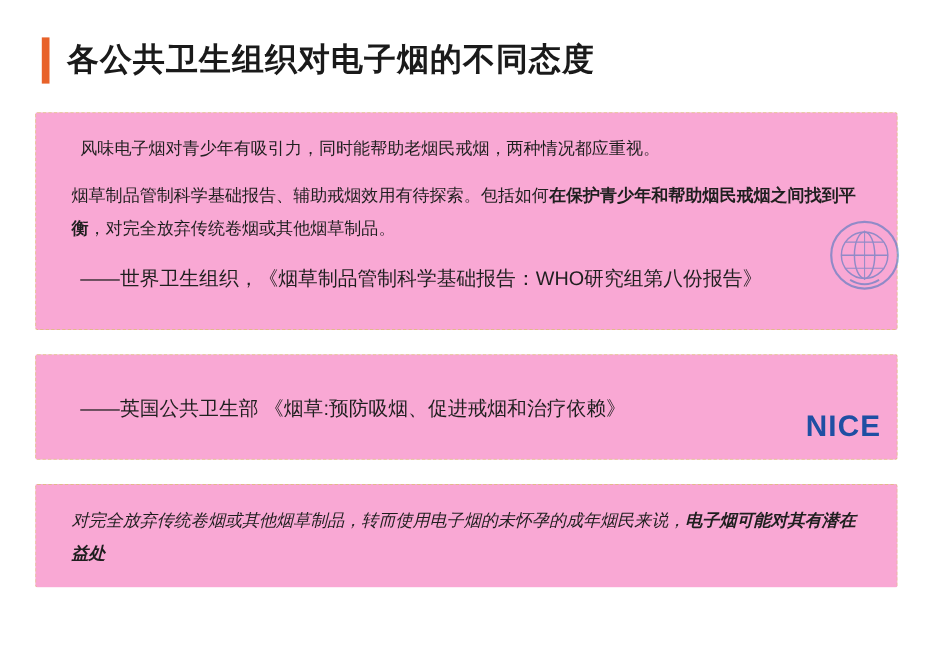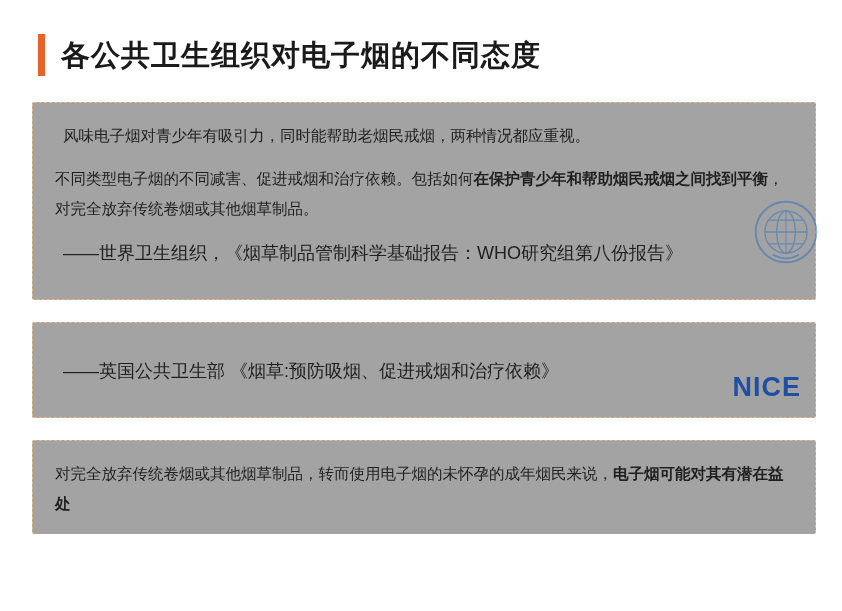--- a/index.html
+++ b/index.html
@@ -46,28 +46,29 @@
   }
 
   
   .blocks {
     margin-top: 26px;
     padding: 0 26px 0 32px;
   }
   .quote-block {
     border: 1px dashed #e3b98a;
     border-radius: 2px;
-    padding: 18px 22px 16px 22px;
+    padding: 18px 22px 16px 32px;
     margin-bottom: 22px;
     position: relative;
-    background: #a3a3a3;
+    background: #f9a8d4;
     box-sizing: border-box;
   }
   .quote-block.no-border-bottom {
     border-bottom: none;
+    font-style: italic;
   }
   .q-line {
     font-size: 15.5px;
     line-height: 1.9;
     color: #1f1f1f;
     margin: 0 0 14px 0;
   }
   .q-line:last-child {
     margin-bottom: 0;
   }
@@ -123,21 +124,21 @@
 
   <div class="title-row">
     <div class="title-bar"></div>
     <div class="title-text">各公共卫生组织对电子烟的不同态度</div>
   </div>
 
   <div class="blocks">
 
     <div class="quote-block">
       <p class="q-line indent">风味电子烟对青少年有吸引力，同时能帮助老烟民戒烟，两种情况都应重视。</p>
-      <p class="q-line"><span>不同类型电子烟的不同减害、促进戒烟和治疗依赖。包括如何</span><strong>在保护青少年和帮助烟民戒烟之间找到平衡</strong><span>，对完全放弃传统卷烟或其他烟草制品。</span></p>
+      <p class="q-line"><span>烟草制品管制科学基础报告、辅助戒烟效用有待探索。包括如何</span><strong>在保护青少年和帮助烟民戒烟之间找到平衡</strong><span>，对完全放弃传统卷烟或其他烟草制品。</span></p>
       <p class="source">——世界卫生组织，《烟草制品管制科学基础报告：WHO研究组第八份报告》</p>
 
       <svg class="who-logo" viewBox="0 0 100 100">
         <circle cx="50" cy="50" r="46" fill="none" stroke="#2a6ebb" stroke-width="3"></circle>
         <circle cx="50" cy="50" r="32" fill="none" stroke="#2a6ebb" stroke-width="2"></circle>
         <ellipse cx="50" cy="50" rx="14" ry="32" fill="none" stroke="#2a6ebb" stroke-width="2"></ellipse>
         <line x1="18" y1="50" x2="82" y2="50" stroke="#2a6ebb" stroke-width="2"></line>
         <line x1="24" y1="32" x2="76" y2="32" stroke="#2a6ebb" stroke-width="1.6"></line>
         <line x1="24" y1="68" x2="76" y2="68" stroke="#2a6ebb" stroke-width="1.6"></line>
         <path d="M50 16 L50 84" stroke="#2a6ebb" stroke-width="1.4"></path>

